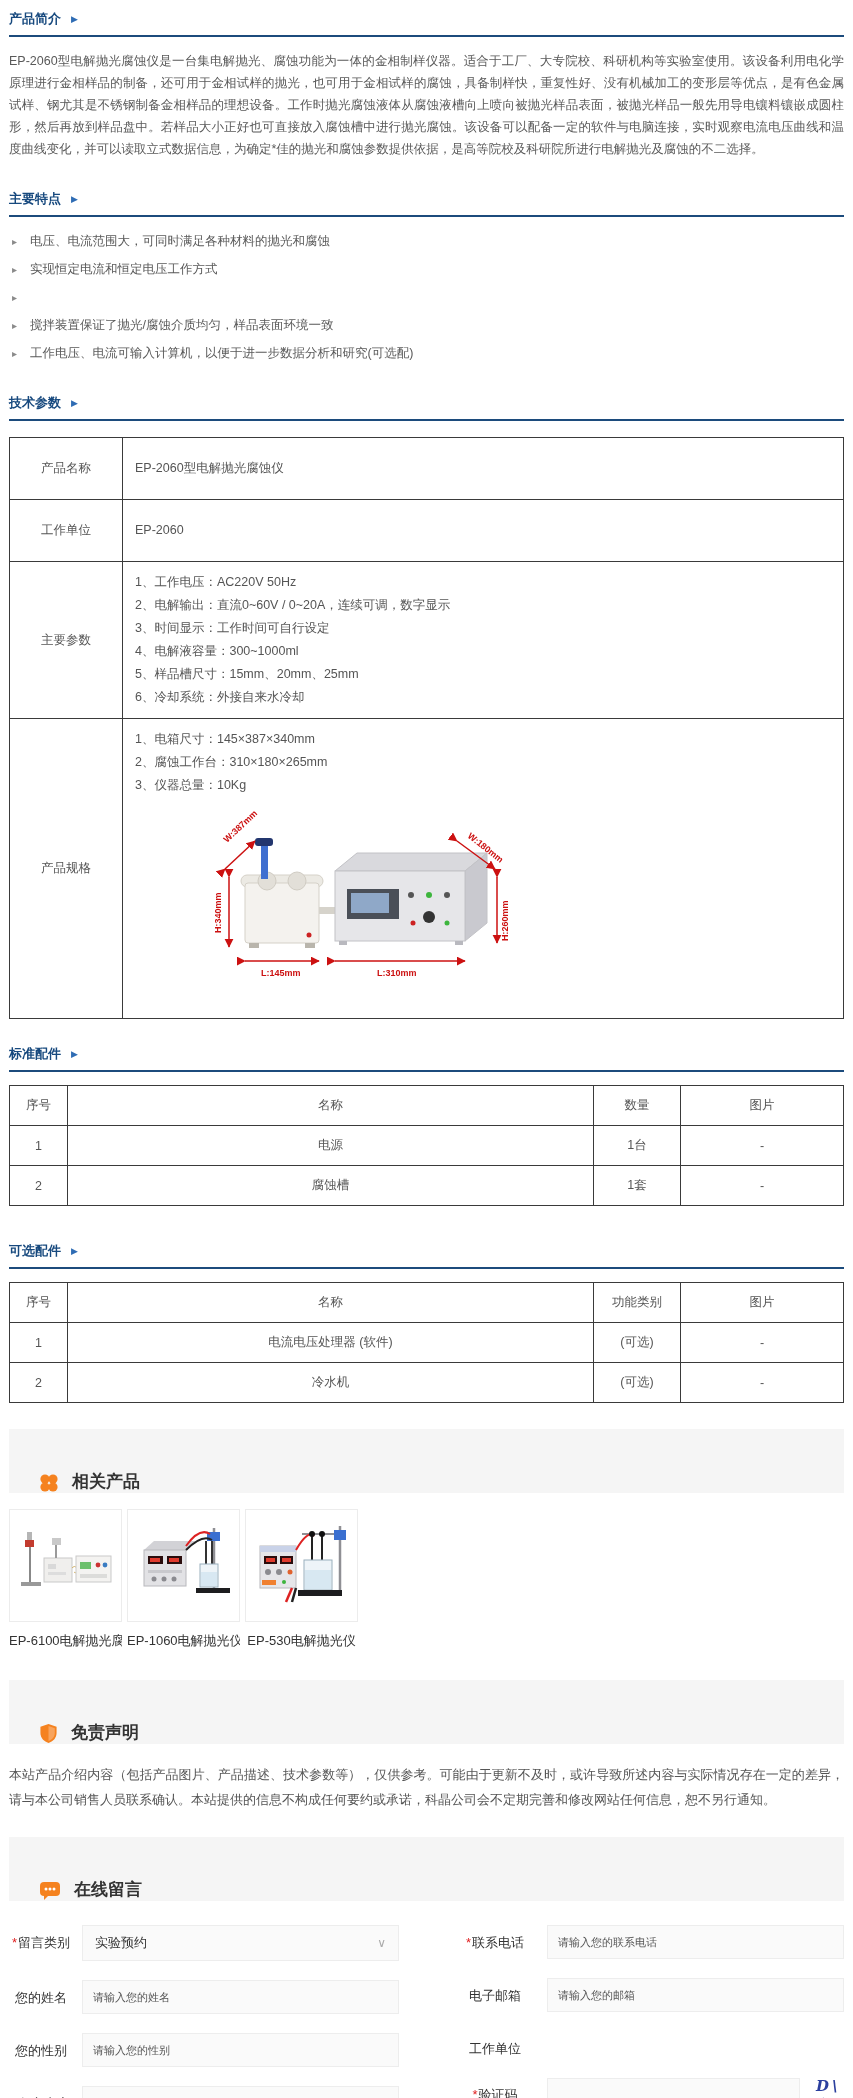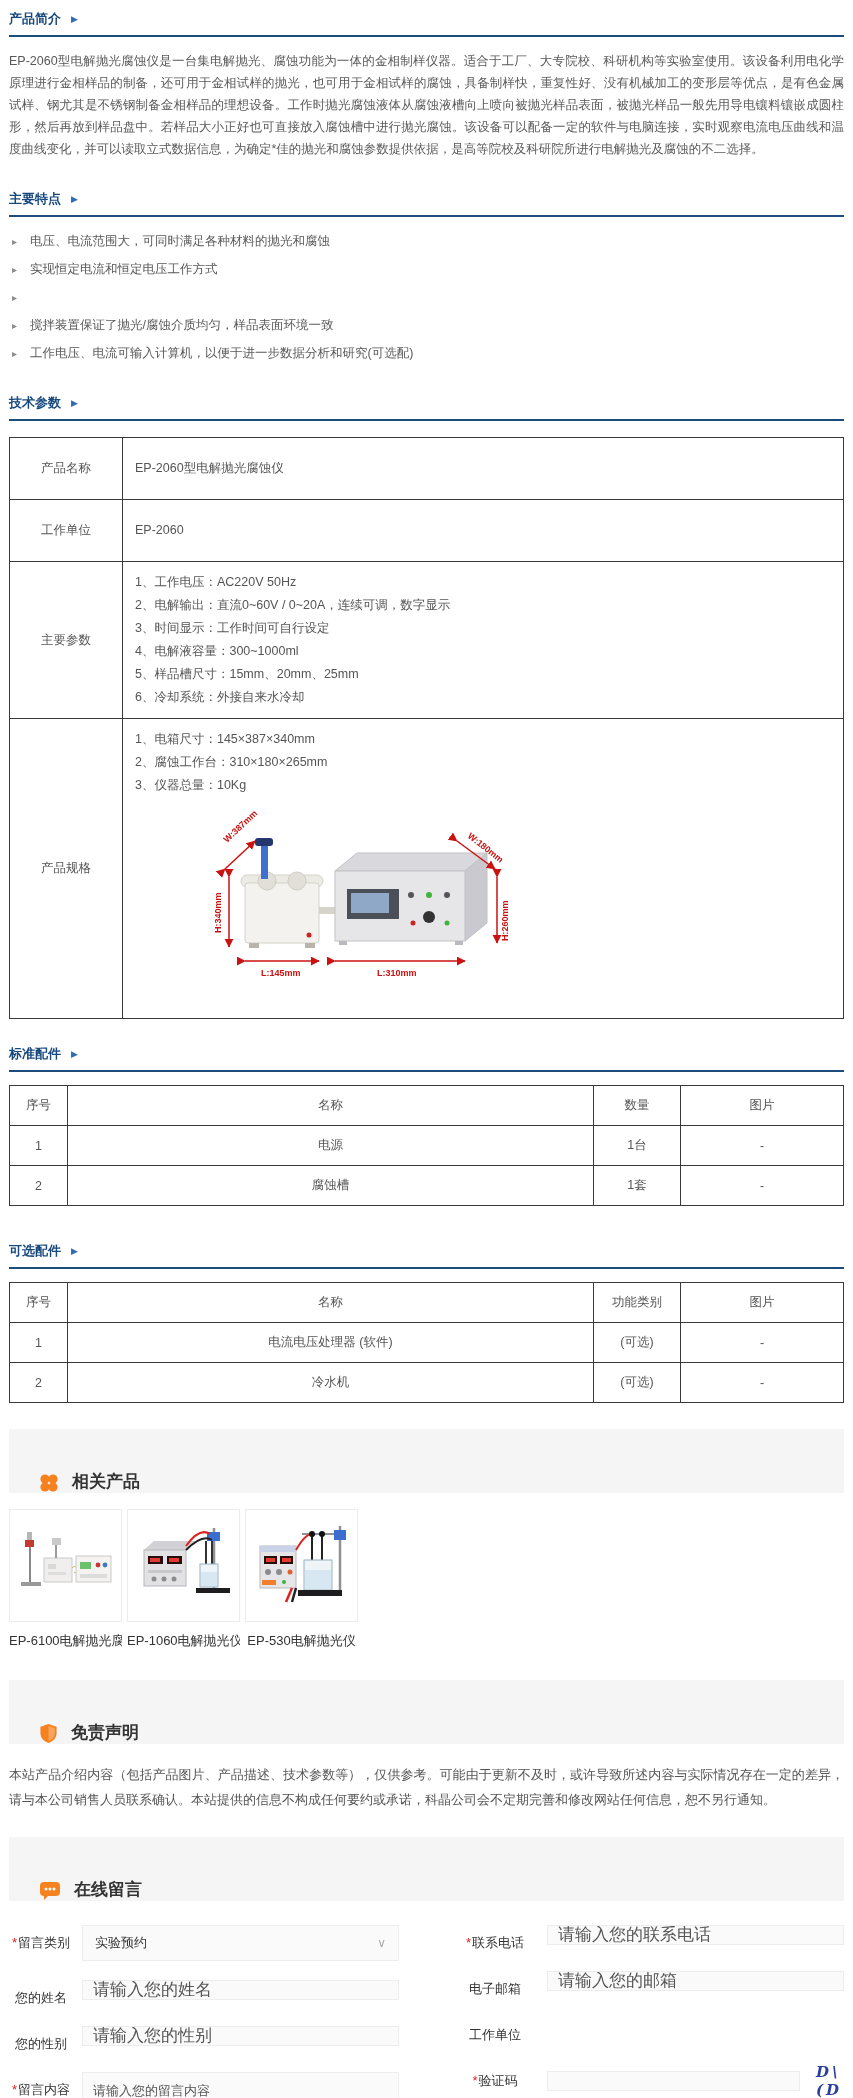--- a/index.html
+++ b/index.html
@@ -50,21 +50,21 @@
   
   .form{display:flex;justify-content:space-between;margin-top:24px;}
   .fcol-left{width:390px;}
   .fcol-right{width:392px;}
   .f-row{display:flex;margin-bottom:19px;align-items:flex-start;}
   .f-label{font-size:13px;color:#333;text-align:center;padding-top:9px;flex:none;white-space:nowrap;}
   .fcol-left .f-label{width:64px;}
   .fcol-right .f-label{width:86px;}
   .req{color:#e02020;margin-right:1px;}
   .f-field{margin-left:9px;flex:1;}
-  .f-input{width:100%;height:20px;box-sizing:border-box;background:#fafafa;border:1px solid #ededed;padding:0 10px;font-size:17px;color:#333;outline:none;}
+  .f-input{width:100%;height:34px;box-sizing:border-box;background:#fafafa;border:1px solid #ededed;padding:0 10px;font-size:11px;color:#333;outline:none;}
   .f-input::placeholder,.f-textarea::placeholder{color:#555;opacity:1;}
   .select-box{height:34px;background:#fafafa;border:1px solid #ededed;display:flex;align-items:center;justify-content:space-between;padding:0 12px;font-size:13px;color:#333;cursor:pointer;}
   .chevron{color:#aaa;font-size:12px;}
   .f-textarea{width:100%;height:192px;box-sizing:border-box;background:#fafafa;border:1px solid #ededed;padding:9px 10px;font-size:13px;color:#333;resize:both;font-family:inherit;outline:none;}
   .captcha-row .f-field{display:flex;align-items:center;}
   .captcha-input{width:253px;flex:none;}
   .captcha-text{font-family:"DejaVu Serif",serif;font-style:italic;font-weight:bold;color:#2b3f9e;font-size:15px;letter-spacing:3px;margin-left:16px;cursor:pointer;}
 </style>
 </head>
 <body>

